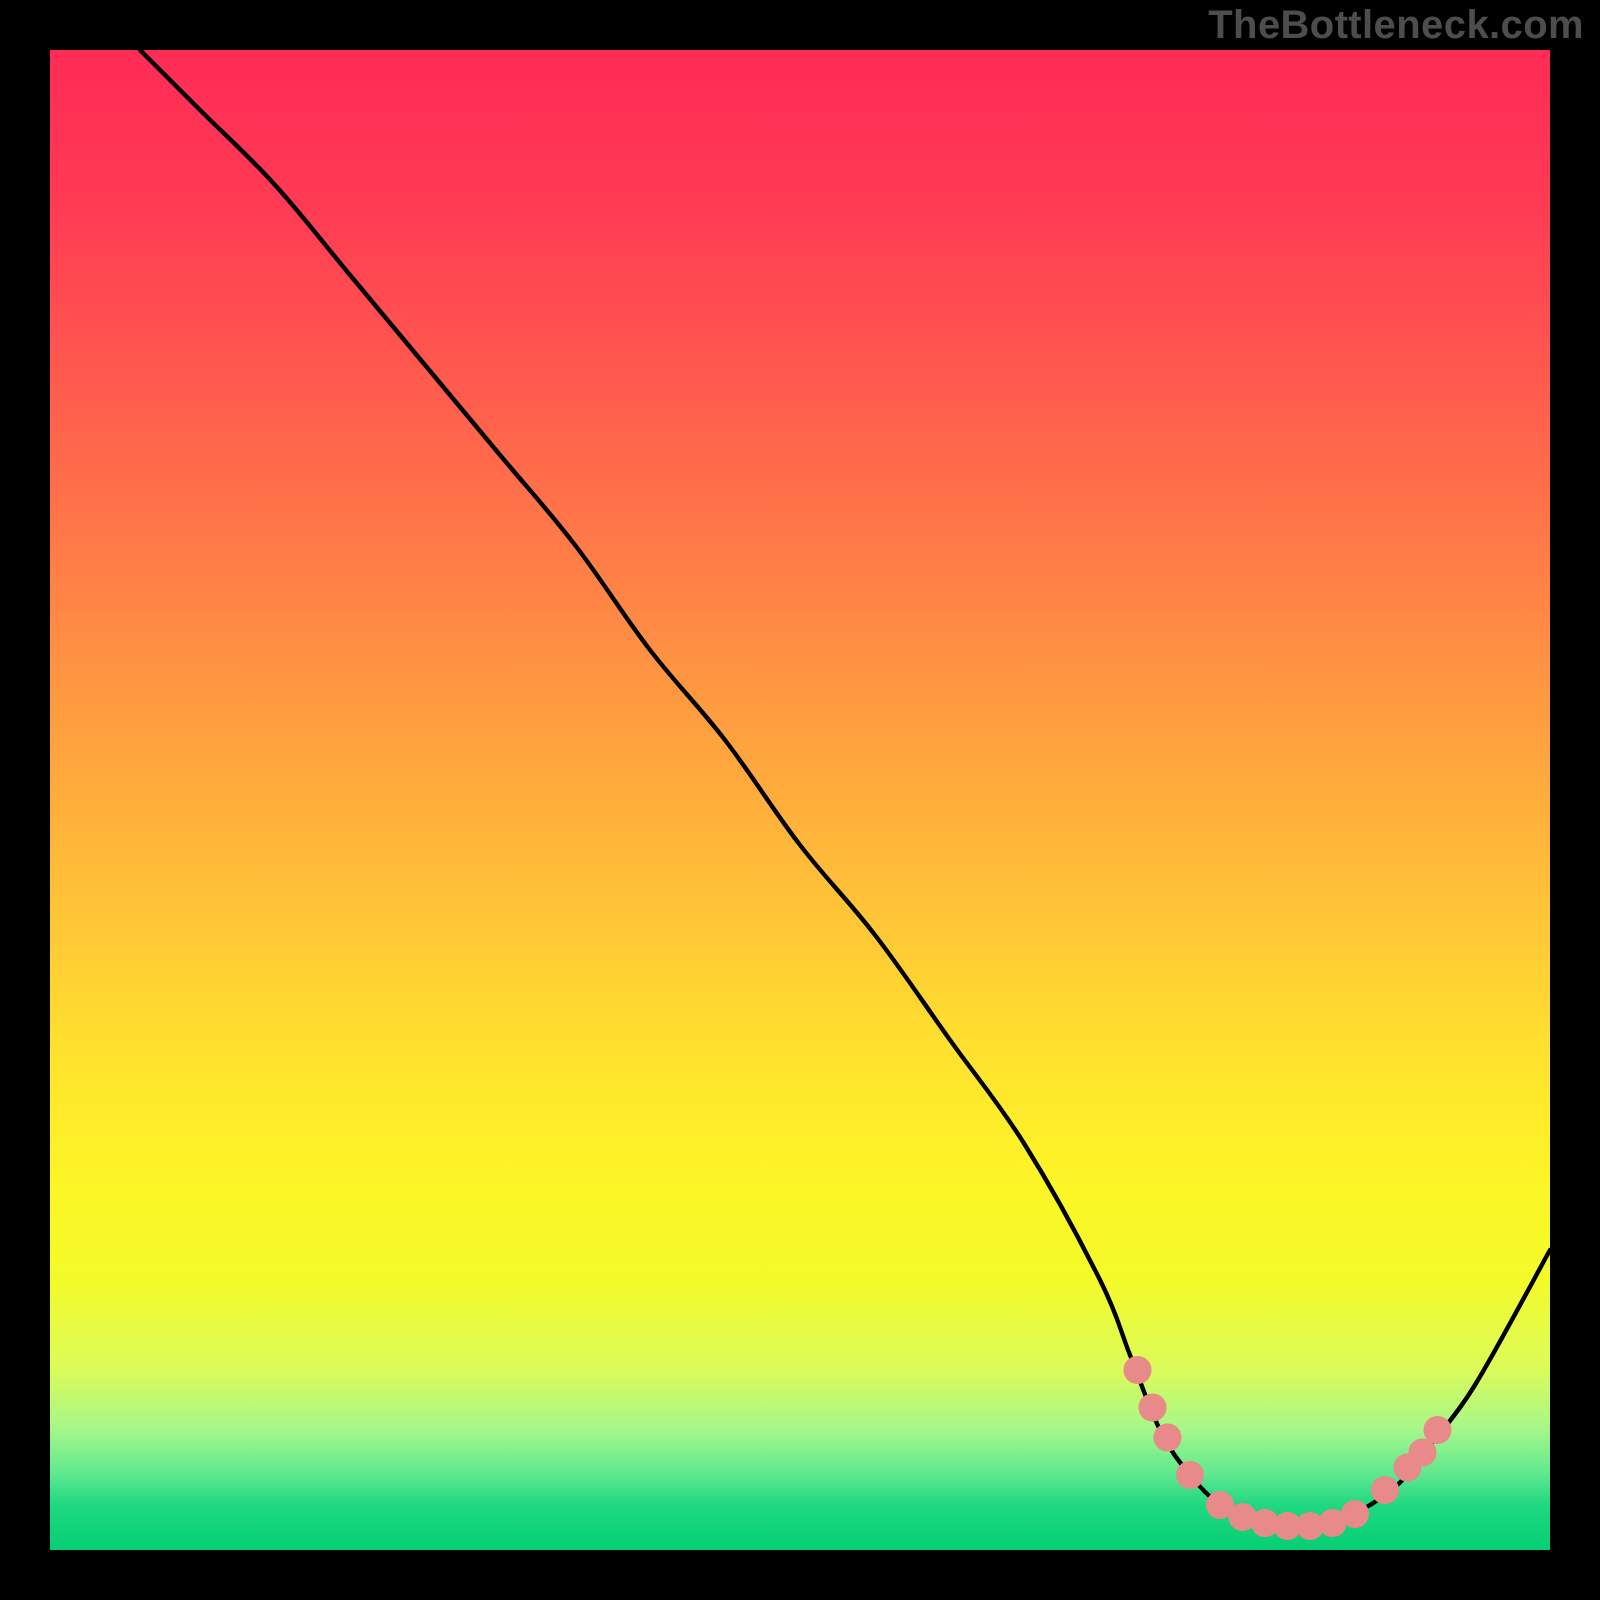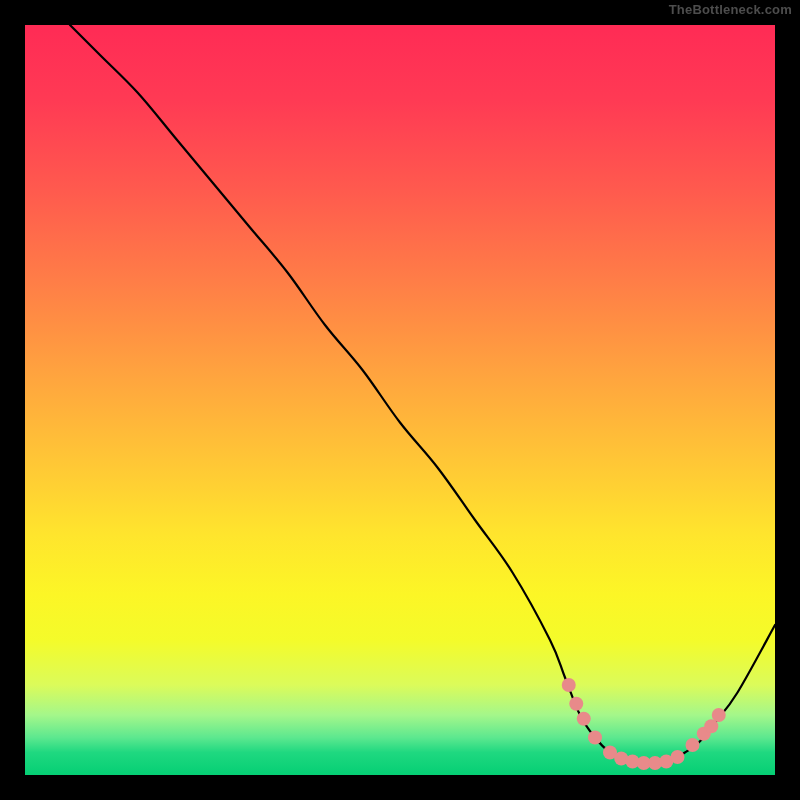--- a/index.html
+++ b/index.html
@@ -14,21 +14,21 @@
   .frame {
     position: relative;
     width: 800px;
     height: 800px;
     background: #000;
   }
   .watermark {
     position: absolute;
     top: 2px;
     right: 8px;
-    font-size: 13px;
+    font-size: 20px;
     font-weight: 600;
     color: #4d4d4d;
     letter-spacing: 0.2px;
     z-index: 10;
   }
   .plot-area {
     position: absolute;
     left: 25px;
     top: 25px;
     width: 750px;

